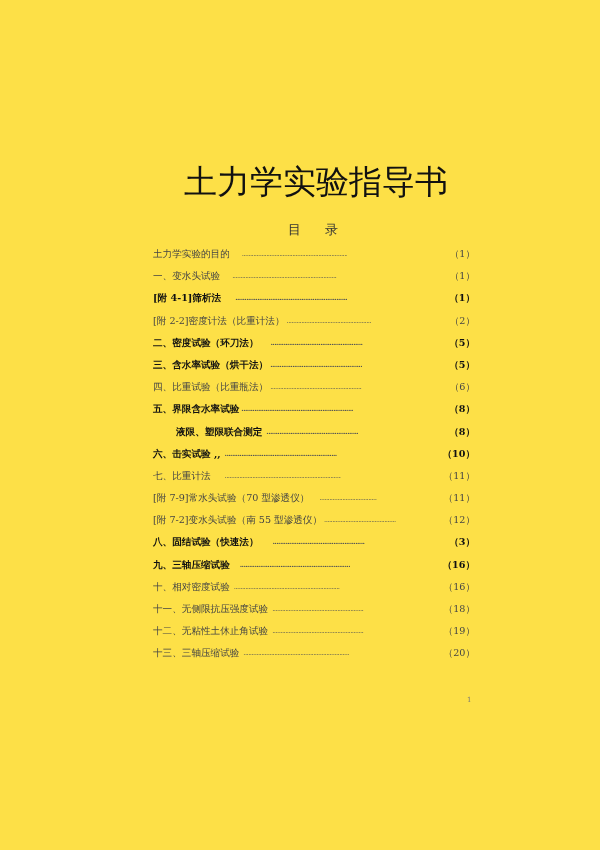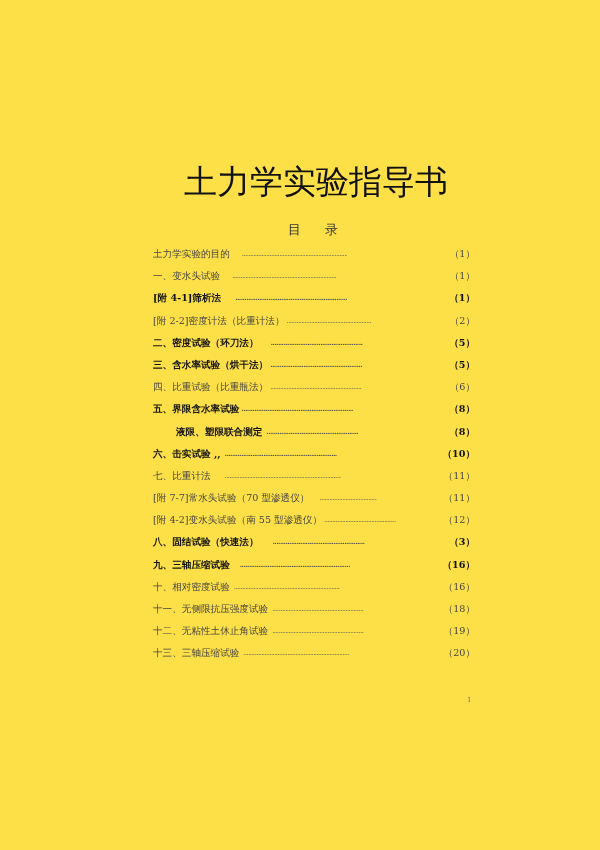--- a/index.html
+++ b/index.html
@@ -100,22 +100,22 @@
       <div class="toc-row"><span class="toc-label">一、变水头试验</span><span class="toc-dots" style="width: 105px; margin-left: 12px;">................................................................................</span><span class="toc-page">（1）</span></div>
       <div class="toc-row bold"><span class="toc-label">[附 4-1]筛析法</span><span class="toc-dots" style="width: 112px; margin-left: 14px;">................................................................................</span><span class="toc-page">（1）</span></div>
       <div class="toc-row"><span class="toc-label">[附 2-2]密度计法（比重计法）</span><span class="toc-dots" style="width: 84px; margin-left: 2px;">................................................................................</span><span class="toc-page">（2）</span></div>
       <div class="toc-row bold"><span class="toc-label">二、密度试验（环刀法）</span><span class="toc-dots" style="width: 92px; margin-left: 12px;">................................................................................</span><span class="toc-page">（5）</span></div>
       <div class="toc-row bold"><span class="toc-label">三、含水率试验（烘干法）</span><span class="toc-dots" style="width: 92px; margin-left: 2px;">................................................................................</span><span class="toc-page">（5）</span></div>
       <div class="toc-row"><span class="toc-label">四、比重试验（比重瓶法）</span><span class="toc-dots" style="width: 92px; margin-left: 2px;">................................................................................</span><span class="toc-page">（6）</span></div>
       <div class="toc-row bold"><span class="toc-label">五、界限含水率试验</span><span class="toc-dots" style="width: 112px; margin-left: 2px;">................................................................................</span><span class="toc-page">（8）</span></div>
       <div class="toc-row bold indent"><span class="toc-label">液限、塑限联合测定</span><span class="toc-dots" style="width: 92px; margin-left: 4px;">................................................................................</span><span class="toc-page">（8）</span></div>
       <div class="toc-row bold"><span class="toc-label">六、击实试验 ,,</span><span class="toc-dots" style="width: 112px; margin-left: 4px;">................................................................................</span><span class="toc-page">（10）</span></div>
       <div class="toc-row"><span class="toc-label">七、比重计法</span><span class="toc-dots" style="width: 116px; margin-left: 14px;">................................................................................</span><span class="toc-page">（11）</span></div>
-      <div class="toc-row"><span class="toc-label">[附 7-7]常水头试验（70 型渗透仪）</span><span class="toc-dots" style="width: 58px; margin-left: 10px;">................................................................................</span><span class="toc-page">（11）</span></div>
-      <div class="toc-row"><span class="toc-label">[附 4-2]变水头试验（南 55 型渗透仪）</span><span class="toc-dots" style="width: 72px; margin-left: 2px;">................................................................................</span><span class="toc-page">（12）</span></div>
+      <div class="toc-row"><span class="toc-label">[附 7-9]常水头试验（70 型渗透仪）</span><span class="toc-dots" style="width: 58px; margin-left: 10px;">................................................................................</span><span class="toc-page">（11）</span></div>
+      <div class="toc-row"><span class="toc-label">[附 7-2]变水头试验（南 55 型渗透仪）</span><span class="toc-dots" style="width: 72px; margin-left: 2px;">................................................................................</span><span class="toc-page">（12）</span></div>
       <div class="toc-row bold"><span class="toc-label">八、固结试验（快速法）</span><span class="toc-dots" style="width: 92px; margin-left: 14px;">................................................................................</span><span class="toc-page">（3）</span></div>
       <div class="toc-row bold"><span class="toc-label">九、三轴压缩试验</span><span class="toc-dots" style="width: 110px; margin-left: 10px;">................................................................................</span><span class="toc-page">（16）</span></div>
       <div class="toc-row"><span class="toc-label">十、相对密度试验</span><span class="toc-dots" style="width: 106px; margin-left: 4px;">................................................................................</span><span class="toc-page">（16）</span></div>
       <div class="toc-row"><span class="toc-label">十一、无侧限抗压强度试验</span><span class="toc-dots" style="width: 92px; margin-left: 4px;">................................................................................</span><span class="toc-page">（18）</span></div>
       <div class="toc-row"><span class="toc-label">十二、无粘性土休止角试验</span><span class="toc-dots" style="width: 92px; margin-left: 4px;">................................................................................</span><span class="toc-page">（19）</span></div>
       <div class="toc-row"><span class="toc-label">十三、三轴压缩试验</span><span class="toc-dots" style="width: 106px; margin-left: 4px;">................................................................................</span><span class="toc-page">（20）</span></div>
     </div>
 
   <div class="page-number">1</div>
 </div>

